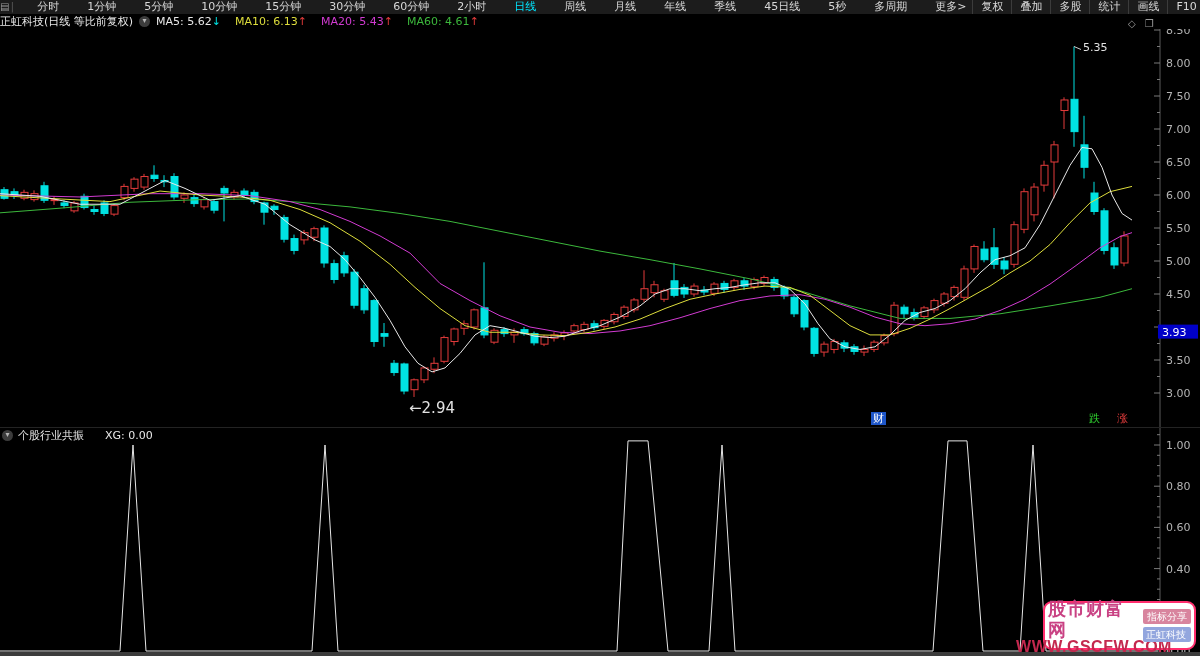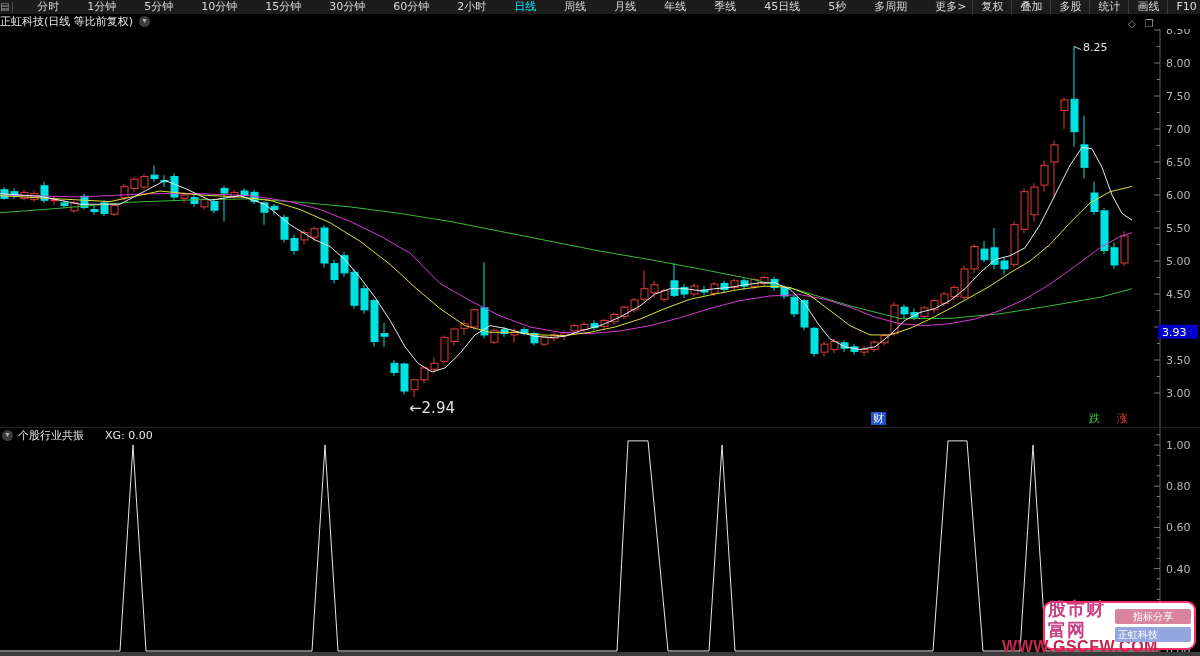--- a/index.html
+++ b/index.html
@@ -58,21 +58,21 @@
   .wm{
     position:absolute;left:1043px;top:601px;width:153px;height:49px;box-sizing:border-box;
     background:#fff;border:2px solid #ff2e6e;border-radius:9px;z-index:6;
     display:flex;align-items:center;padding:2px 3px;gap:3px;
   }
   .wm-left{display:flex;flex-direction:column;align-items:center;flex:1;min-width:0;}
   .wm-title{font-size:18px;font-weight:bold;color:#c94183;letter-spacing:1px;line-height:21px;}
   .wm-url{font-family:Liberation Sans, sans-serif;font-size:16px;font-weight:bold;
     color:#c3284e;letter-spacing:0.5px;line-height:13px;}
   .wm-badges{display:flex;flex-direction:column;gap:3px;}
-  .wm-badge1{background:#d8849e;color:#fff;font-size:10px;line-height:15px;padding:0 18px;border-radius:2px;font-family:Liberation Serif, serif;}
+  .wm-badge1{background:#d8849e;color:#fff;font-size:10px;line-height:15px;padding:0 4px;border-radius:2px;font-family:Liberation Serif, serif;}
   .wm-badge2{background:#93a6de;color:#fff;font-size:10px;line-height:15px;padding:0 3px;border-radius:2px;}
 </style>
 </head>
 <body>
 
 <div class="toolbar">
   <span class="app-icon">▤</span>
   <span class="tb-sep">|</span>
   <span style="display:flex">
       <span class="menu-item">分时</span>
@@ -102,20 +102,26 @@
       <span class="tb-btn">F10</span>
       <span class="tb-btn">标记</span>
       <span class="tb-btn">+自选</span>
       <span class="tb-btn">返回</span>
     </span>
 </div>
 
 <div class="title-row">
   <span class="sym-title">正虹科技(日线 等比前复权)</span>
   <span class="drop-icon">▾</span>
+  <span style="display:flex">
+      <span class="ma-item" style="color: rgb(232, 232, 232);">MA5: 5.62<span class="arrow-down">↓</span></span>
+      <span class="ma-item" style="color: rgb(222, 222, 60);">MA10: 6.13<span class="arrow-up">↑</span></span>
+      <span class="ma-item" style="color: rgb(210, 59, 210);">MA20: 5.43<span class="arrow-up">↑</span></span>
+      <span class="ma-item" style="color: rgb(60, 184, 60);">MA60: 4.61<span class="arrow-up">↑</span></span>
+    </span>
 </div>
 
 <div class="mini-icons">
   <span>◇</span>
   <span>❐</span>
 </div>
 
 <svg class="main-svg" width="1200" height="398">
     <line x1="4" y1="158.07999999999998" x2="4" y2="170.62" stroke="#00e2e2" stroke-width="1"></line>
     <rect x="1" y="160.72" width="7" height="8.579999999999984" fill="#00e2e2" stroke="#00e2e2" stroke-width="1"></rect>
@@ -417,21 +423,21 @@
     <text x="1166" y="103.4" fill="#b4b4b4" font-size="11" font-family="DejaVu Sans, sans-serif">0.60</text>
     <text x="1166" y="144.6" fill="#b4b4b4" font-size="11" font-family="DejaVu Sans, sans-serif">0.40</text>
     <text x="1166" y="185.8" fill="#b4b4b4" font-size="11" font-family="DejaVu Sans, sans-serif">0.20</text>
     <text x="1166" y="227" fill="#b4b4b4" font-size="11" font-family="DejaVu Sans, sans-serif">0.00</text>
   </svg>
 
 <div class="cai-badge">财</div>
 <div class="die-label">跌</div>
 <div class="zhang-label">涨</div>
 <div class="anno-low">←2.94</div>
-<div class="anno-high">8.25</div>
+<div class="anno-high">5.35</div>
 
 <div class="sub-label-row">
   <span class="drop-icon">▾</span>
   <span>个股行业共振</span>
   <span class="xg-label">XG: 0.00</span>
 </div>
 
 <div class="bottom-strip"></div>
 
 <div class="wm">

